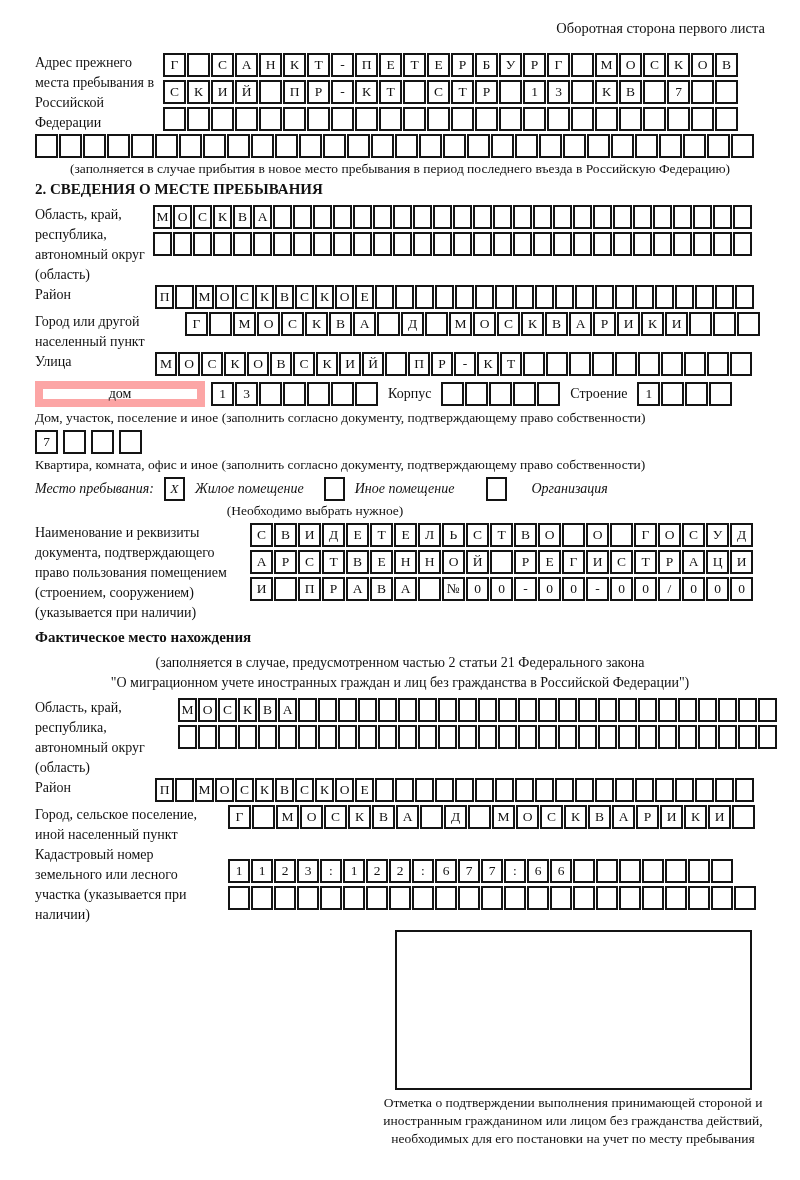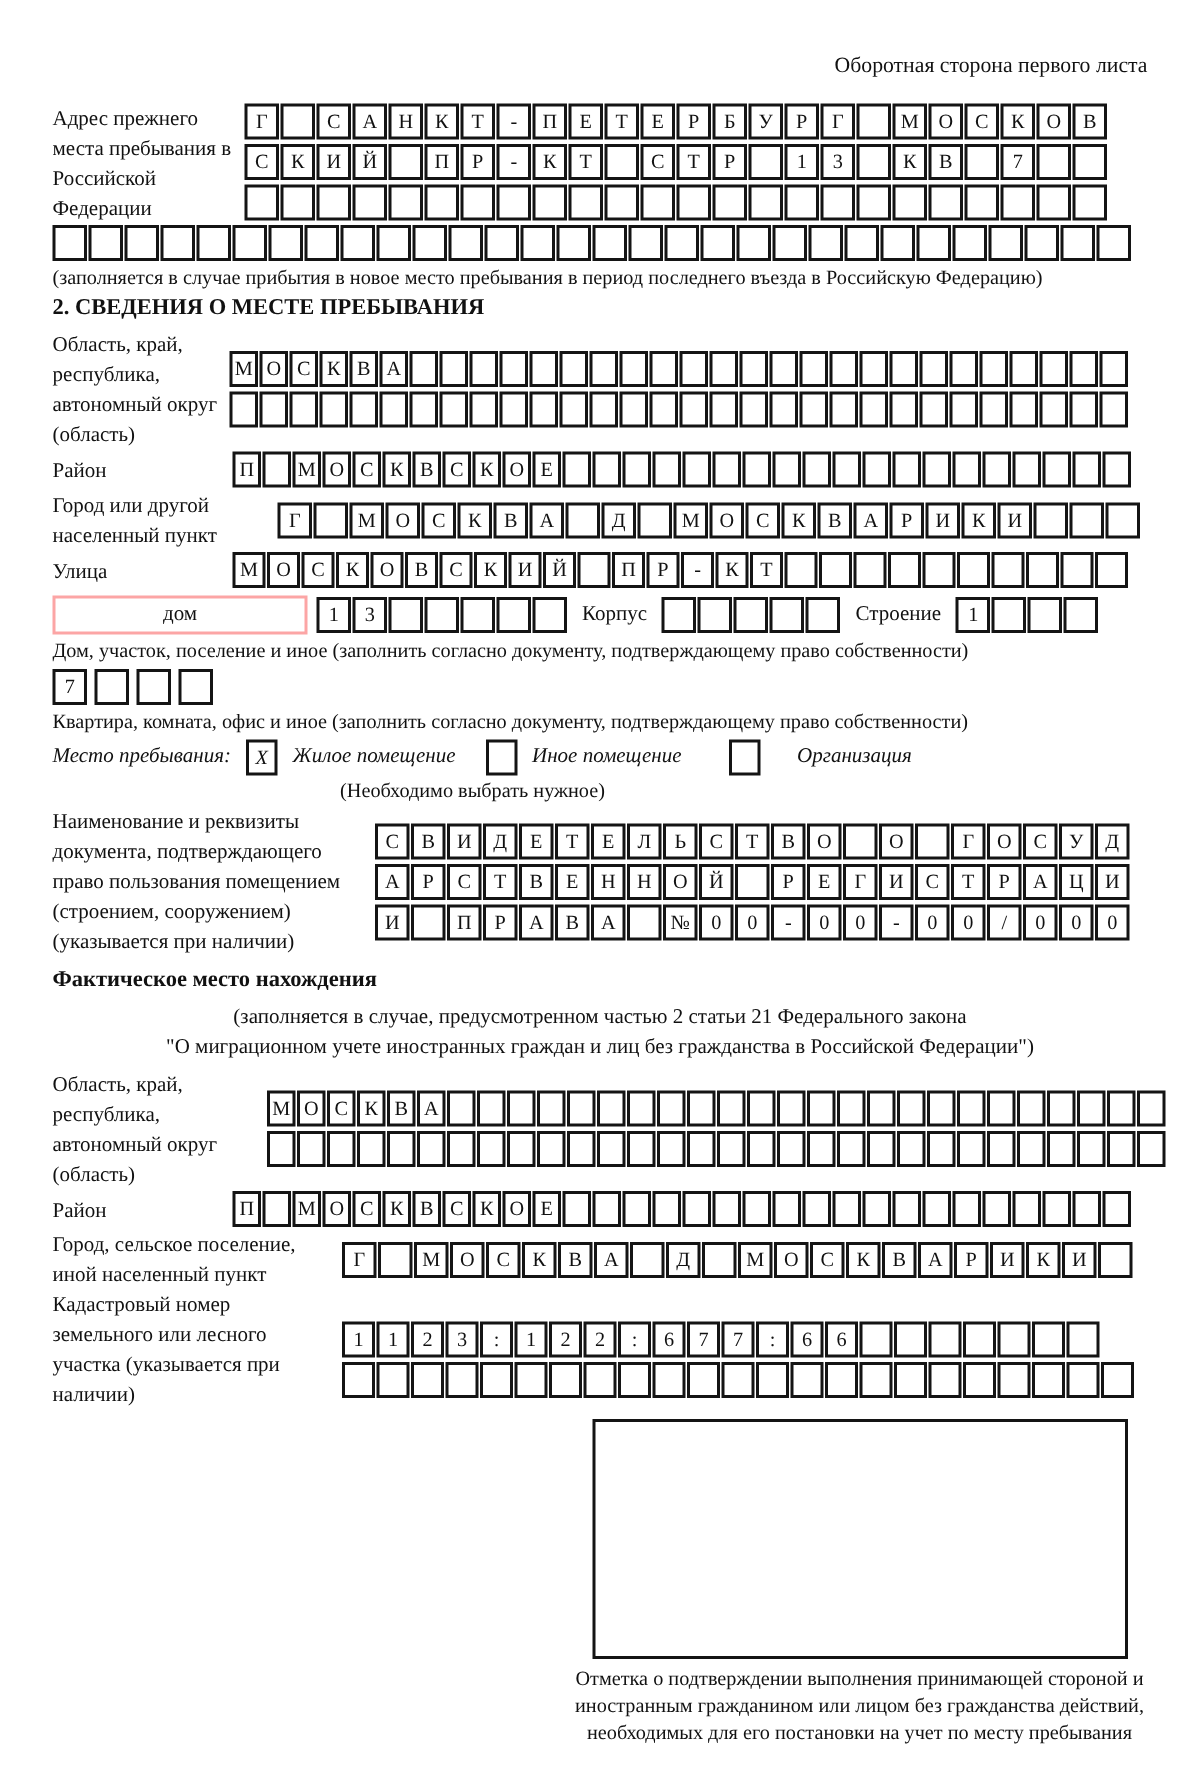--- a/index.html
+++ b/index.html
@@ -1,35 +1,35 @@
 <!DOCTYPE html>
 <html><head>
 <meta charset="utf-8">
 <style>
   html,body{margin:0;padding:0;background:#fff;}
   body{width:800px;height:1180px;overflow:hidden;
        font-family:"Liberation Serif","DejaVu Serif",serif;color:#111;}
-  .page{box-sizing:border-box;width:800px;height:1168px;padding:36px 35px 0 35px;}
+  .page{box-sizing:border-box;width:800px;height:1168px;padding:20px 35px 0 35px;}
   .hdr-right{text-align:right;font-size:14.5px;margin-bottom:16px;}
-  .field{display:flex;align-items:center;}
+  .field{display:flex;align-items:flex-start;}
   .flabel{flex-shrink:0;font-size:14px;line-height:20px;padding-right:6px;box-sizing:border-box;}
   .w128{width:128px;}.w118{width:118px;}.w120{width:120px;}.w150{width:150px;}
   .w215{width:215px;}.w143{width:143px;}.w193{width:193px;}
   .frows{flex:1;min-width:0;}
   .boxrow{display:flex;gap:1px;margin-bottom:3px;height:24px;}
   .boxrow.inline{display:inline-flex;margin-bottom:0;vertical-align:middle;}
   .cbox{box-sizing:border-box;width:var(--bw,23px);height:24px;border:2px solid #141414;
         display:flex;align-items:center;justify-content:center;
         font-size:13.5px;line-height:1;background:#fff;flex-shrink:0;}
   .sp .cbox{margin-right:4px;}
-  .note{font-size:13.5px;text-align:left;margin:1px 0 2px 0;}
+  .note{font-size:13.5px;text-align:center;margin:1px 0 2px 0;}
   .sec-title{font-size:15px;font-weight:bold;text-align:left;margin:4px 0 7px 0;}
   .caption{font-size:13.5px;margin:1px 0 4px 0;}
   .domrow{display:flex;align-items:center;gap:6px;margin:2px 0 3px 0;}
-  .widebox{box-sizing:border-box;border:2px solid #fca5a5;height:26px;display:inline-flex;
+  .widebox{box-sizing:border-box;border:8px solid #fca5a5;height:26px;display:inline-flex;
            align-items:center;justify-content:center;font-size:14px;}
   .wb170{width:170px;}.wb204{width:204px;}
   .inl-label{font-size:14px;padding:0 4px;}
   .chk{box-sizing:border-box;width:21px;height:24px;border:2px solid #141414;display:inline-flex;
        align-items:center;justify-content:center;font-size:13.5px;}
   .placerow{display:flex;align-items:center;gap:10px;margin:4px 0 2px 0;font-size:14px;font-style:italic;}
   .place-note{font-size:13.5px;width:280px;margin-left:140px;text-align:center;margin-bottom:4px;}
   .subt{font-size:14px;text-align:center;line-height:20px;}
   .stampwrap{margin-left:360px;width:357px;margin-top:5px;}
   .stampbox{box-sizing:border-box;width:357px;height:160px;border:2px solid #141414;background:#fff;}

